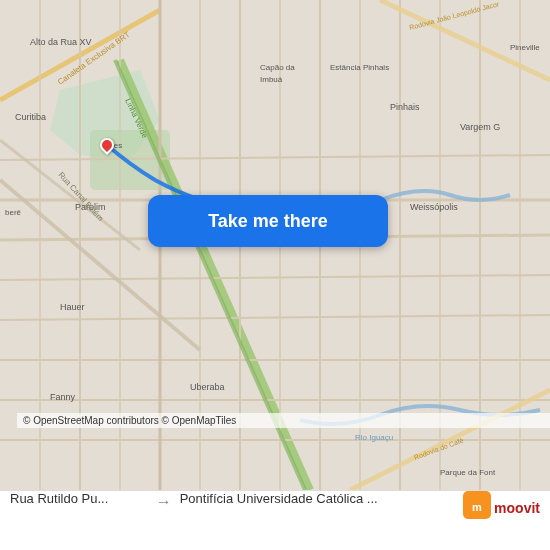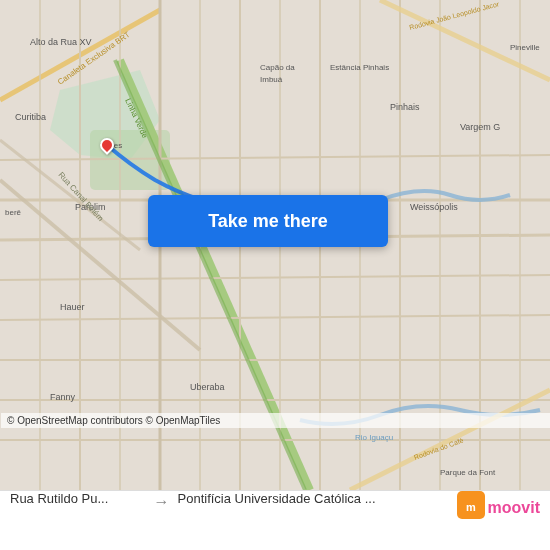--- a/index.html
+++ b/index.html
@@ -29,36 +29,36 @@
     
     #take-me-there-btn {
       position: absolute;
       top: 195px;
       left: 148px;
       width: 240px;
       height: 52px;
       background-color: #1a73e8;
       color: white;
       border: none;
-      border-radius: 6px;
+      border-radius: 12px;
       font-size: 18px;
       font-weight: bold;
       cursor: pointer;
       display: flex;
       align-items: center;
       justify-content: center;
       box-shadow: 0 2px 8px rgba(0,0,0,0.3);
       z-index: 10;
     }
 
     
     #attribution {
       position: absolute;
       bottom: 62px;
-      left: 1px;
+      left: 17px;
       right: 0;
       background: rgba(255,255,255,0.7);
       font-size: 10px;
       color: #333;
       padding: 2px 6px;
       z-index: 5;
     }
 
     
     #bottom-bar {
@@ -248,15 +248,15 @@
 <div id="bottom-bar">
   <span id="origin-text">Rua Rutildo Pu...</span>
   <span id="arrow-icon">→</span>
   <span id="destination-text">Pontifícia Universidade Católica ...</span>
   <div id="moovit-logo">
     <svg id="moovit-icon" viewBox="0 0 28 28" xmlns="http://www.w3.org/2000/svg">
 
       <rect width="28" height="28" rx="5" fill="#f7921e"></rect>
       <text x="14" y="20" font-size="11" fill="white" font-family="Arial" font-weight="bold" text-anchor="middle">m</text>
     </svg>
-    <span style="font-size:16px; font-weight:bold; color:#ec4899;margin-top:6px;">moovit</span>
+    <span style="font-size:14px; font-weight:bold; color:#b91c1c;margin-top:6px;">moovit</span>
   </div>
 </div>
 
 </body></html>

